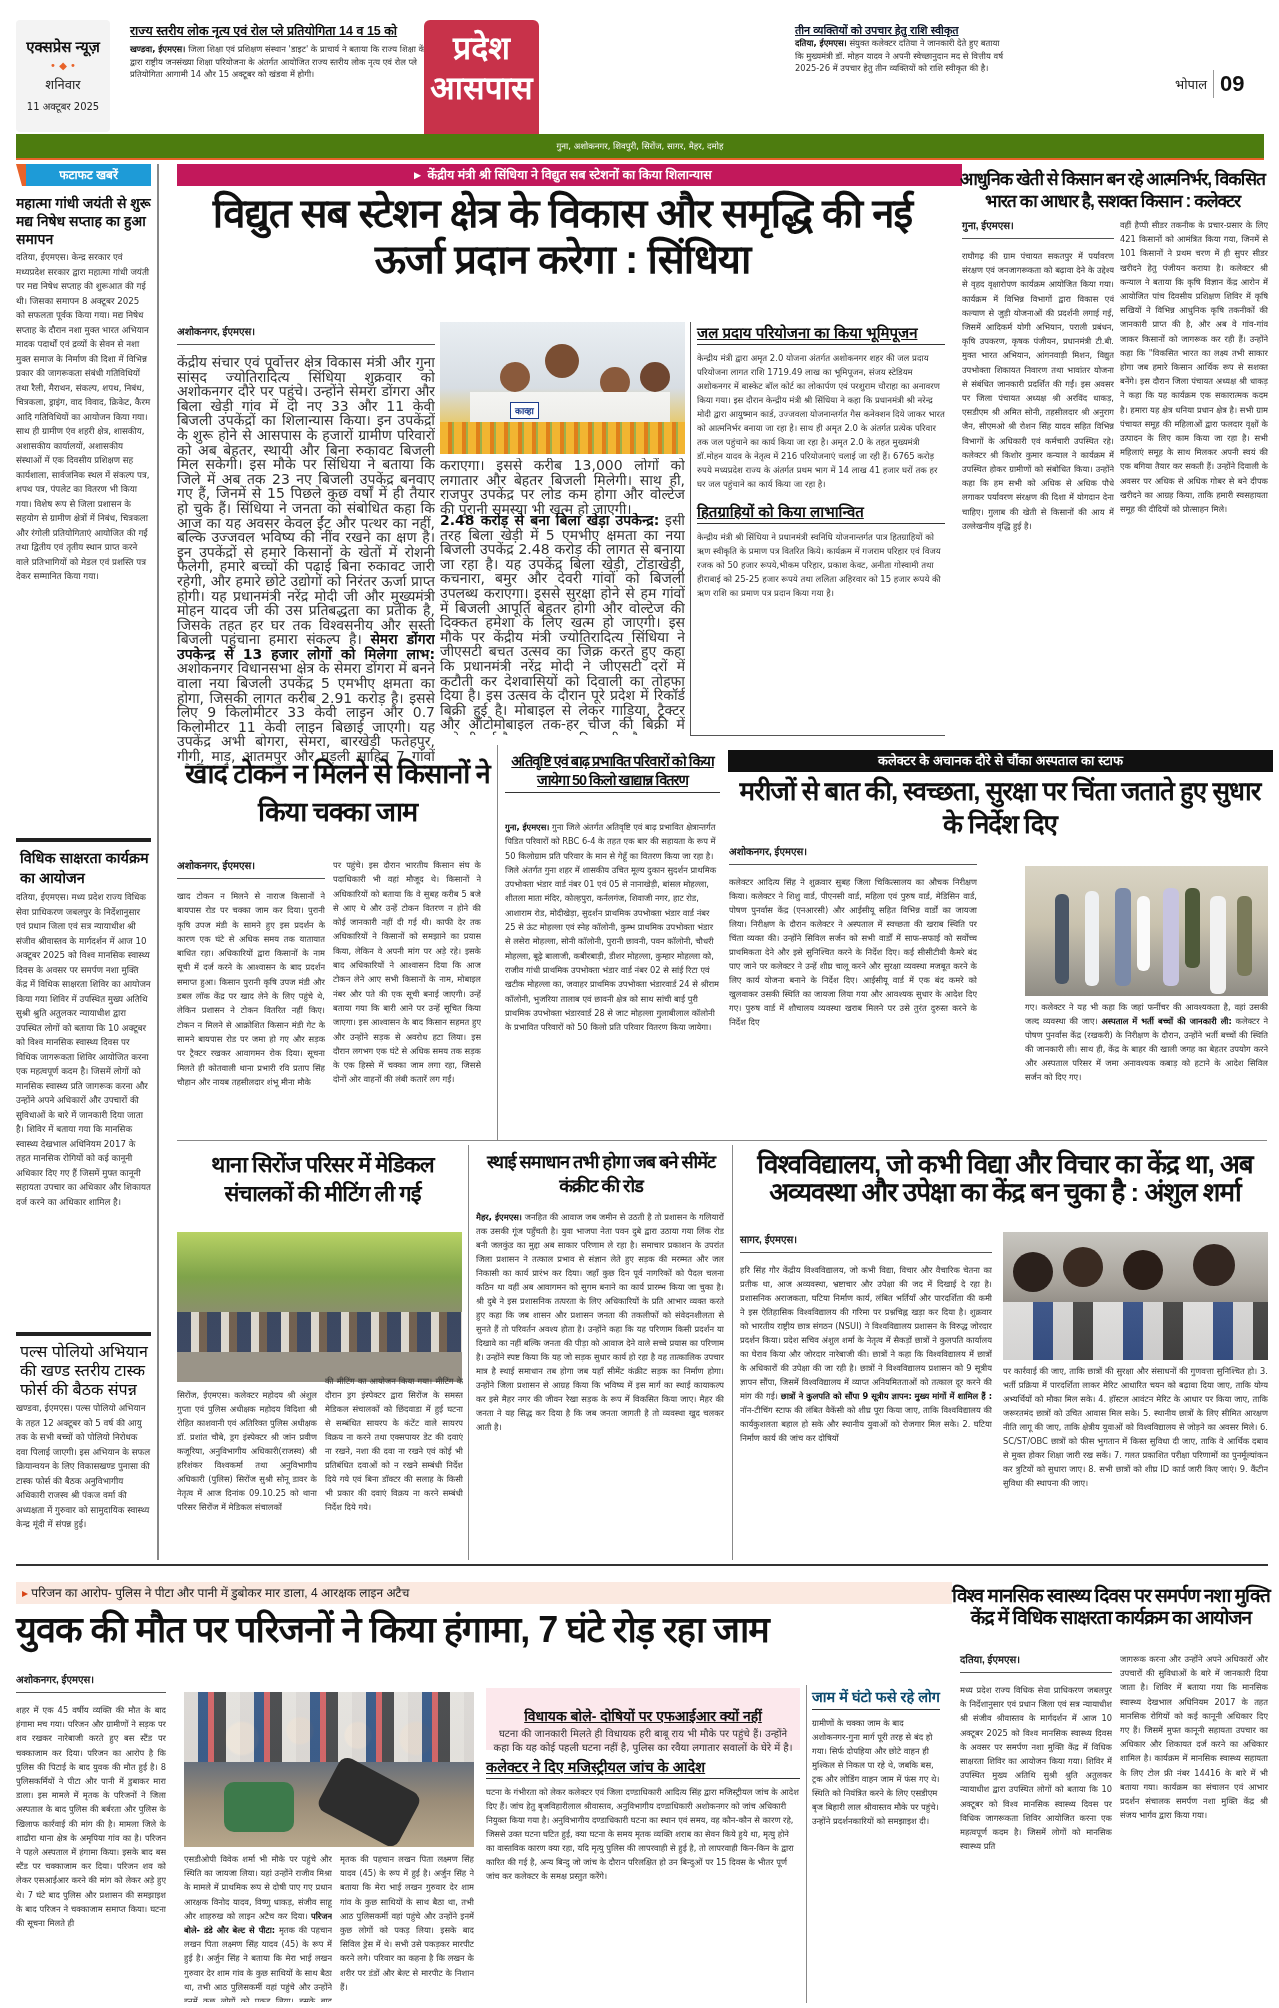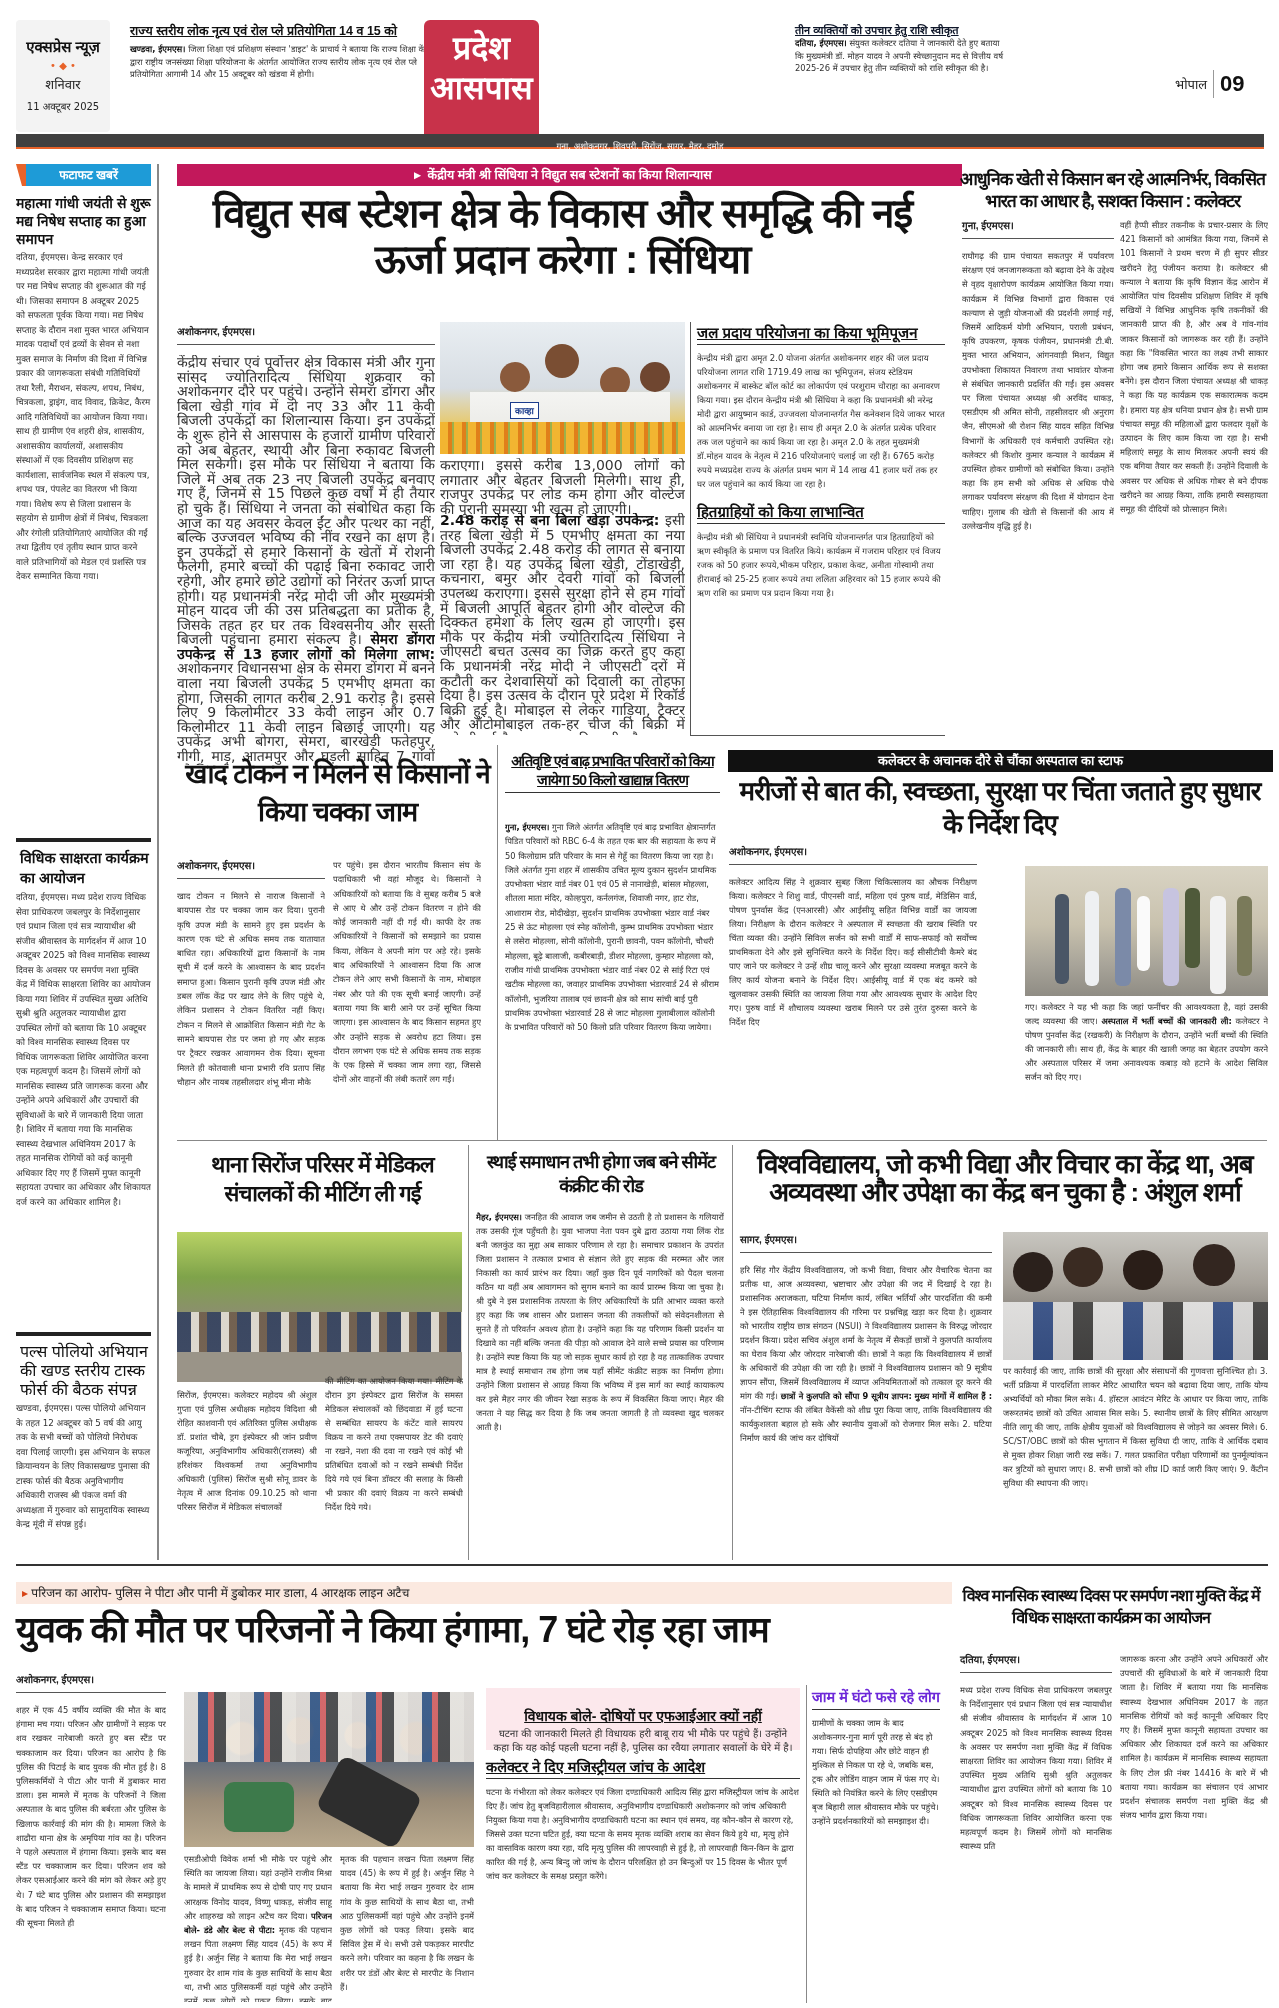--- a/index.html
+++ b/index.html
@@ -50,21 +50,21 @@
     <span>संयुक्त कलेक्टर दतिया ने जानकारी देते हुए बताया कि मुख्यमंत्री डॉ. मोहन यादव ने अपनी स्वेच्छानुदान मद से वित्तीय वर्ष 2025-26 में उपचार हेतु तीन व्यक्तियों को राशि स्वीकृत की है।</span>
   </div>
 </div>
 
 <div class="abs" style="left:1175px;top:70px;display:flex;align-items:center;gap:6px;">
   <span style="font-size:13px;color:#222;">भोपाल</span>
   <span style="width:1px;height:28px;background:#999;display:inline-block;"></span>
   <span style="font-family:'Liberation Sans',sans-serif;font-weight:bold;font-size:22px;color:#111;">09</span>
 </div>
 
-<div class="abs" style="left:16px;top:134px;width:1248px;height:15px;background:#404040;border-bottom:2px solid #e8632a;text-align:center;">
+<div class="abs" style="left:16px;top:134px;width:1248px;height:26px;background:#4d7c0f;border-bottom:2px solid #e8632a;text-align:center;">
   <span style="color:#fff;font-size:8.5px;line-height:16px;">गुना, अशोकनगर, शिवपुरी, सिरोंज, सागर, मैहर, दमोह</span>
 </div>
 
 <div class="abs" style="left:16px;top:164px;width:143px;height:1396px;border-right:2px solid #888;padding-right:6px;overflow:hidden;">
   <div style="display:flex;height:22px;">
     <div style="width:10px;background:#e8632a;clip-path:polygon(0 0,100% 0,100% 100%,60% 100%);"></div>
     <div style="flex:1;background:#1e9bd7;color:#fff;font-family:'Liberation Sans',sans-serif;font-weight:bold;font-size:12px;line-height:22px;text-align:center;">फटाफट खबरें</div>
   </div>
   <div style="margin-top:8px;">
     <div style="font-family:'Liberation Sans',sans-serif;font-weight:bold;font-size:14px;line-height:18px;color:#111;">महात्मा गांधी जयंती से शुरू मद्य निषेध सप्ताह का हुआ समापन</div>
@@ -225,23 +225,23 @@
   <div style="font-family:'Liberation Sans',sans-serif;font-weight:bold;font-size:14px;text-align:center;text-decoration:underline;color:#111;">विधायक बोले- दोषियों पर एफआईआर क्यों नहीं</div>
   <div class="body-text" style="font-size:10px;line-height:13.5px;margin-top:2px;text-align:center;">घटना की जानकारी मिलते ही विधायक हरी बाबू राय भी मौके पर पहुंचे हैं। उन्होंने कहा कि यह कोई पहली घटना नहीं है, पुलिस का रवैया लगातार सवालों के घेरे में है।</div>
 </div>
 <div class="abs" style="left:486px;top:1756px;width:314px;">
   <div class="sub-hl" style="font-size:14.5px;">कलेक्टर ने दिए मजिस्ट्रीयल जांच के आदेश</div>
   <div class="body-text clamp" style="height:178px;font-size:8.3px;line-height:14px;text-align:left;">घटना के गंभीरता को लेकर कलेक्टर एवं जिला दण्डाधिकारी आदित्य सिंह द्वारा मजिस्ट्रीयल जांच के आदेश दिए हैं। जांच हेतु बृजविहारीलाल श्रीवास्तव, अनुविभागीय दण्डाधिकारी अशोकनगर को जांच अधिकारी नियुक्त किया गया है। अनुविभागीय दण्डाधिकारी घटना का स्थान एवं समय, वह कौन-कौन से कारण रहे, जिससे उक्त घटना घटित हुई, क्या घटना के समय मृतक व्यक्ति शराब का सेवन किये हुये था, मृत्यु होने का वास्तविक कारण क्या रहा, यदि मृत्यु पुलिस की लापरवाही से हुई है, तो लापरवाही किन-किन के द्वारा कारित की गई है, अन्य बिन्दु जो जांच के दौरान परिलक्षित हो उन बिन्दुओं पर 15 दिवस के भीतर पूर्ण जांच कर कलेक्टर के समक्ष प्रस्तुत करेंगे।</div>
 </div>
 
 <div class="vrule" style="left:806px;top:1685px;height:318px;"></div>
 <div class="abs" style="left:812px;top:1688px;width:128px;">
-  <div style="font-family:'Liberation Sans',sans-serif;font-weight:bold;font-size:14.5px;line-height:18px;color:#6d28d9;border-bottom:1.5px solid #333;padding-bottom:3px;margin-bottom:6px;">जाम में घंटो फसे रहे लोग</div>
+  <div style="font-family:'Liberation Sans',sans-serif;font-weight:bold;font-size:14.5px;line-height:18px;color:#0c4a6e;border-bottom:1.5px solid #333;padding-bottom:3px;margin-bottom:6px;">जाम में घंटो फसे रहे लोग</div>
   <div class="body-text clamp" style="height:270px;font-size:8.4px;line-height:14px;text-align:left;">ग्रामीणों के चक्का जाम के बाद अशोकनगर-गुना मार्ग पूरी तरह से बंद हो गया। सिर्फ दोपहिया और छोटे वाहन ही मुश्किल से निकल पा रहे थे, जबकि बस, ट्रक और लोडिंग वाहन जाम में फंस गए थे। स्थिति को नियंत्रित करने के लिए एसडीएम बृज बिहारी लाल श्रीवास्तव मौके पर पहुंचे। उन्होंने प्रदर्शनकारियों को समझाइश दी।</div>
 </div>
 
 <div class="abs" style="left:940px;top:1582px;width:12px;height:22px;background:#fbe9e0;"></div>
-<div class="abs hl" style="left:952px;top:1585px;width:318px;font-size:16px;line-height:22px;">विश्व मानसिक स्वास्थ्य दिवस पर समर्पण नशा मुक्ति केंद्र में विधिक साक्षरता कार्यक्रम का आयोजन</div>
+<div class="abs hl" style="left:952px;top:1585px;width:318px;font-size:19px;line-height:22px;">विश्व मानसिक स्वास्थ्य दिवस पर समर्पण नशा मुक्ति केंद्र में विधिक साक्षरता कार्यक्रम का आयोजन</div>
 <div class="abs" style="left:960px;top:1652px;width:152px;">
   <div class="dateline">दतिया, ईएमएस।</div>
   <div class="body-text clamp" style="height:318px;font-size:8.3px;line-height:14.2px;">मध्य प्रदेश राज्य विधिक सेवा प्राधिकरण जबलपुर के निर्देशानुसार एवं प्रधान जिला एवं सत्र न्यायाधीश श्री संजीव श्रीवास्तव के मार्गदर्शन में आज 10 अक्टूबर 2025 को विश्व मानसिक स्वास्थ्य दिवस के अवसर पर समर्पण नशा मुक्ति केंद्र में विधिक साक्षरता शिविर का आयोजन किया गया। शिविर में उपस्थित मुख्य अतिथि सुश्री श्रुति अतुलकर न्यायाधीश द्वारा उपस्थित लोगों को बताया कि 10 अक्टूबर को विश्व मानसिक स्वास्थ्य दिवस पर विधिक जागरूकता शिविर आयोजित करना एक महत्वपूर्ण कदम है। जिसमें लोगों को मानसिक स्वास्थ्य प्रति</div>
 </div>
 <div class="abs body-text clamp" style="left:1120px;top:1652px;width:148px;height:350px;font-size:8.3px;line-height:14.2px;">जागरूक करना और उन्होंने अपने अधिकारों और उपचारों की सुविधाओं के बारे में जानकारी दिया जाता है। शिविर में बताया गया कि मानसिक स्वास्थ्य देखभाल अधिनियम 2017 के तहत मानसिक रोगियों को कई कानूनी अधिकार दिए गए हैं। जिसमें मुफ्त कानूनी सहायता उपचार का अधिकार और शिकायत दर्ज करने का अधिकार शामिल है। कार्यक्रम में मानसिक स्वास्थ्य सहायता के लिए टोल फ्री नंबर 14416 के बारे में भी बताया गया। कार्यक्रम का संचालन एवं आभार प्रदर्शन संचालक समर्पण नशा मुक्ति केंद्र श्री संजय भार्गव द्वारा किया गया।</div>
 
 </body></html>

